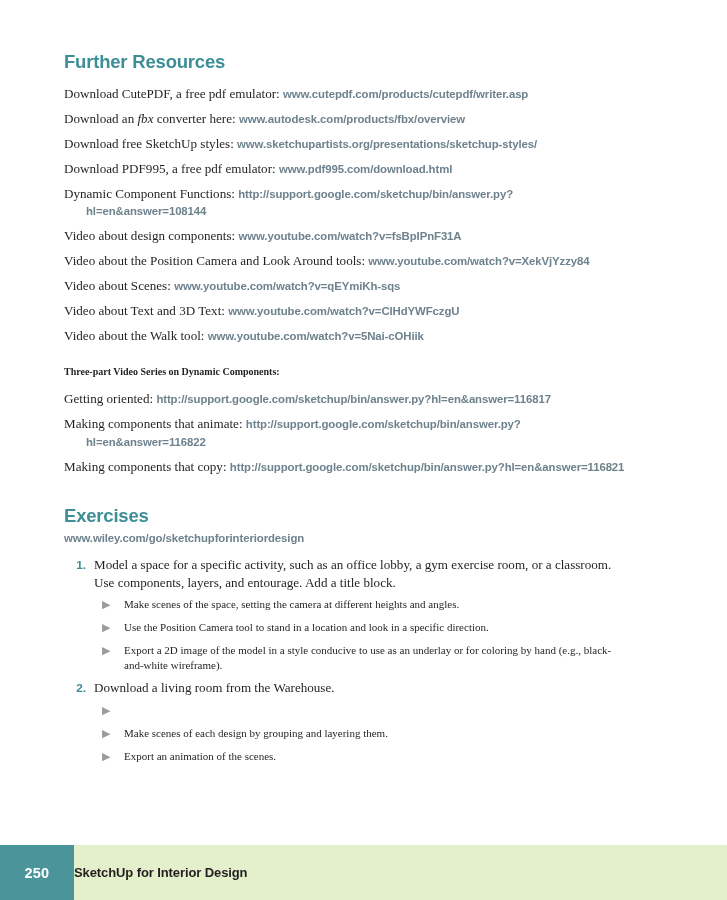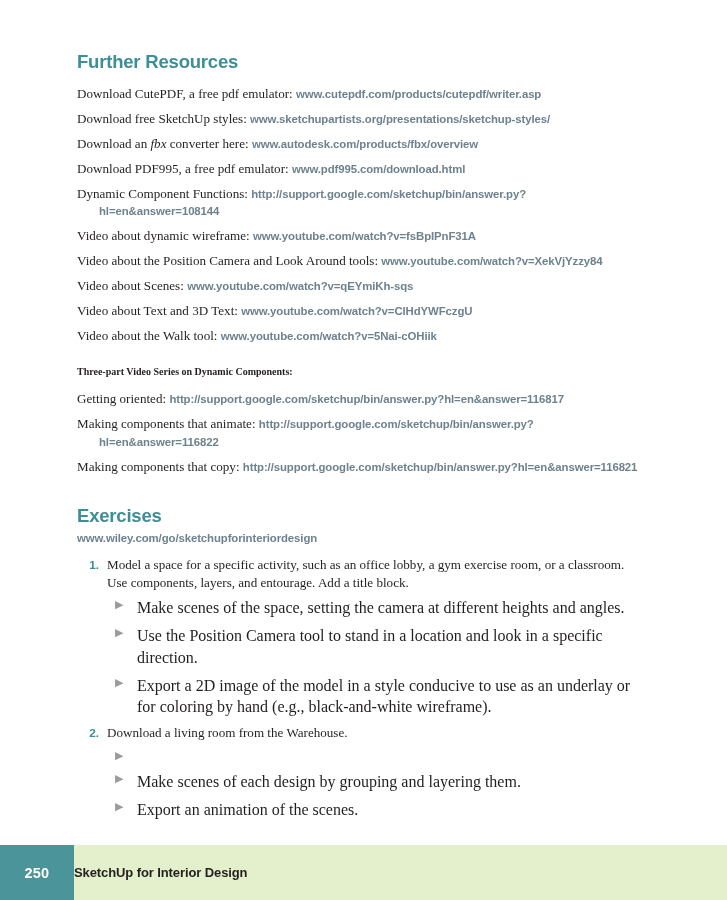--- a/index.html
+++ b/index.html
@@ -15,21 +15,21 @@
     position: relative;
   }
   .page {
     position: relative;
     width: 727px;
     height: 900px;
     box-sizing: border-box;
   }
   .content {
     position: absolute;
-    left: 77px;
+    left: 64px;
     top: 52px;
     width: 565px;
   }
 
   
   .section-heading {
     font-family: "Liberation Sans", "DejaVu Sans", sans-serif;
     font-weight: bold;
     font-size: 18.5px;
     color: #3d8e96;
@@ -132,21 +132,21 @@
     flex: 0 0 auto;
     width: 22px;
     margin-left: 38px;
     color: #9b9b9b;
     font-size: 11px;
     line-height: 1.45;
     font-family: "DejaVu Sans", sans-serif;
   }
   .sub-text {
     font-family: "Liberation Serif", "DejaVu Serif", serif;
-    font-size: 16px;
+    font-size: 11px;
     color: #231f20;
     line-height: 1.33;
     flex: 1;
     padding-right: 8px;
   }
 
   
   .footer {
     position: absolute;
     left: 0;
@@ -192,30 +192,30 @@
 <div class="page">
 
   <div class="content">
 
     <h2 class="section-heading">Further Resources</h2>
 
     <div>
 
       <p class="res-line"><span>Download CutePDF, a free pdf emulator: </span><span class="url">www.cutepdf.com/products/cutepdf/writer.asp</span></p>
 
+      <p class="res-line"><span>Download an </span><em>fbx</em><span> converter here: </span><span class="url">www.autodesk.com/products/fbx/overview</span></p>
+
       <p class="res-line"><span>Download free SketchUp styles: </span><span class="url">www.sketchupartists.org/presentations/sketchup-styles/</span></p>
 
-      <p class="res-line"><span>Download an </span><em>fbx</em><span> converter here: </span><span class="url">www.autodesk.com/products/fbx/overview</span></p>
-
       <p class="res-line"><span>Download PDF995, a free pdf emulator: </span><span class="url">www.pdf995.com/download.html</span></p>
 
       <p class="res-line"><span>Dynamic Component Functions: </span><span class="url">http://support.google.com/sketchup/bin/answer.py?hl=en&amp;answer=108144</span></p>
 
 
-      <p class="res-line"><span>Video about dynamic wireframe: </span><span class="url">www.youtube.com/watch?v=fsBpIPnF31A</span></p>
+      <p class="res-line"><span>Video about design components: </span><span class="url">www.youtube.com/watch?v=fsBpIPnF31A</span></p>
 
       <p class="res-line"><span>Video about the Position Camera and Look Around tools: </span><span class="url">www.youtube.com/watch?v=XekVjYzzy84</span></p>
 
       <p class="res-line"><span>Video about Scenes: </span><span class="url">www.youtube.com/watch?v=qEYmiKh-sqs</span></p>
 
       <p class="res-line"><span>Video about Text and 3D Text: </span><span class="url">www.youtube.com/watch?v=ClHdYWFczgU</span></p>
 
       <p class="res-line"><span>Video about the Walk tool: </span><span class="url">www.youtube.com/watch?v=5Nai-cOHiik</span></p>
 
     </div>

